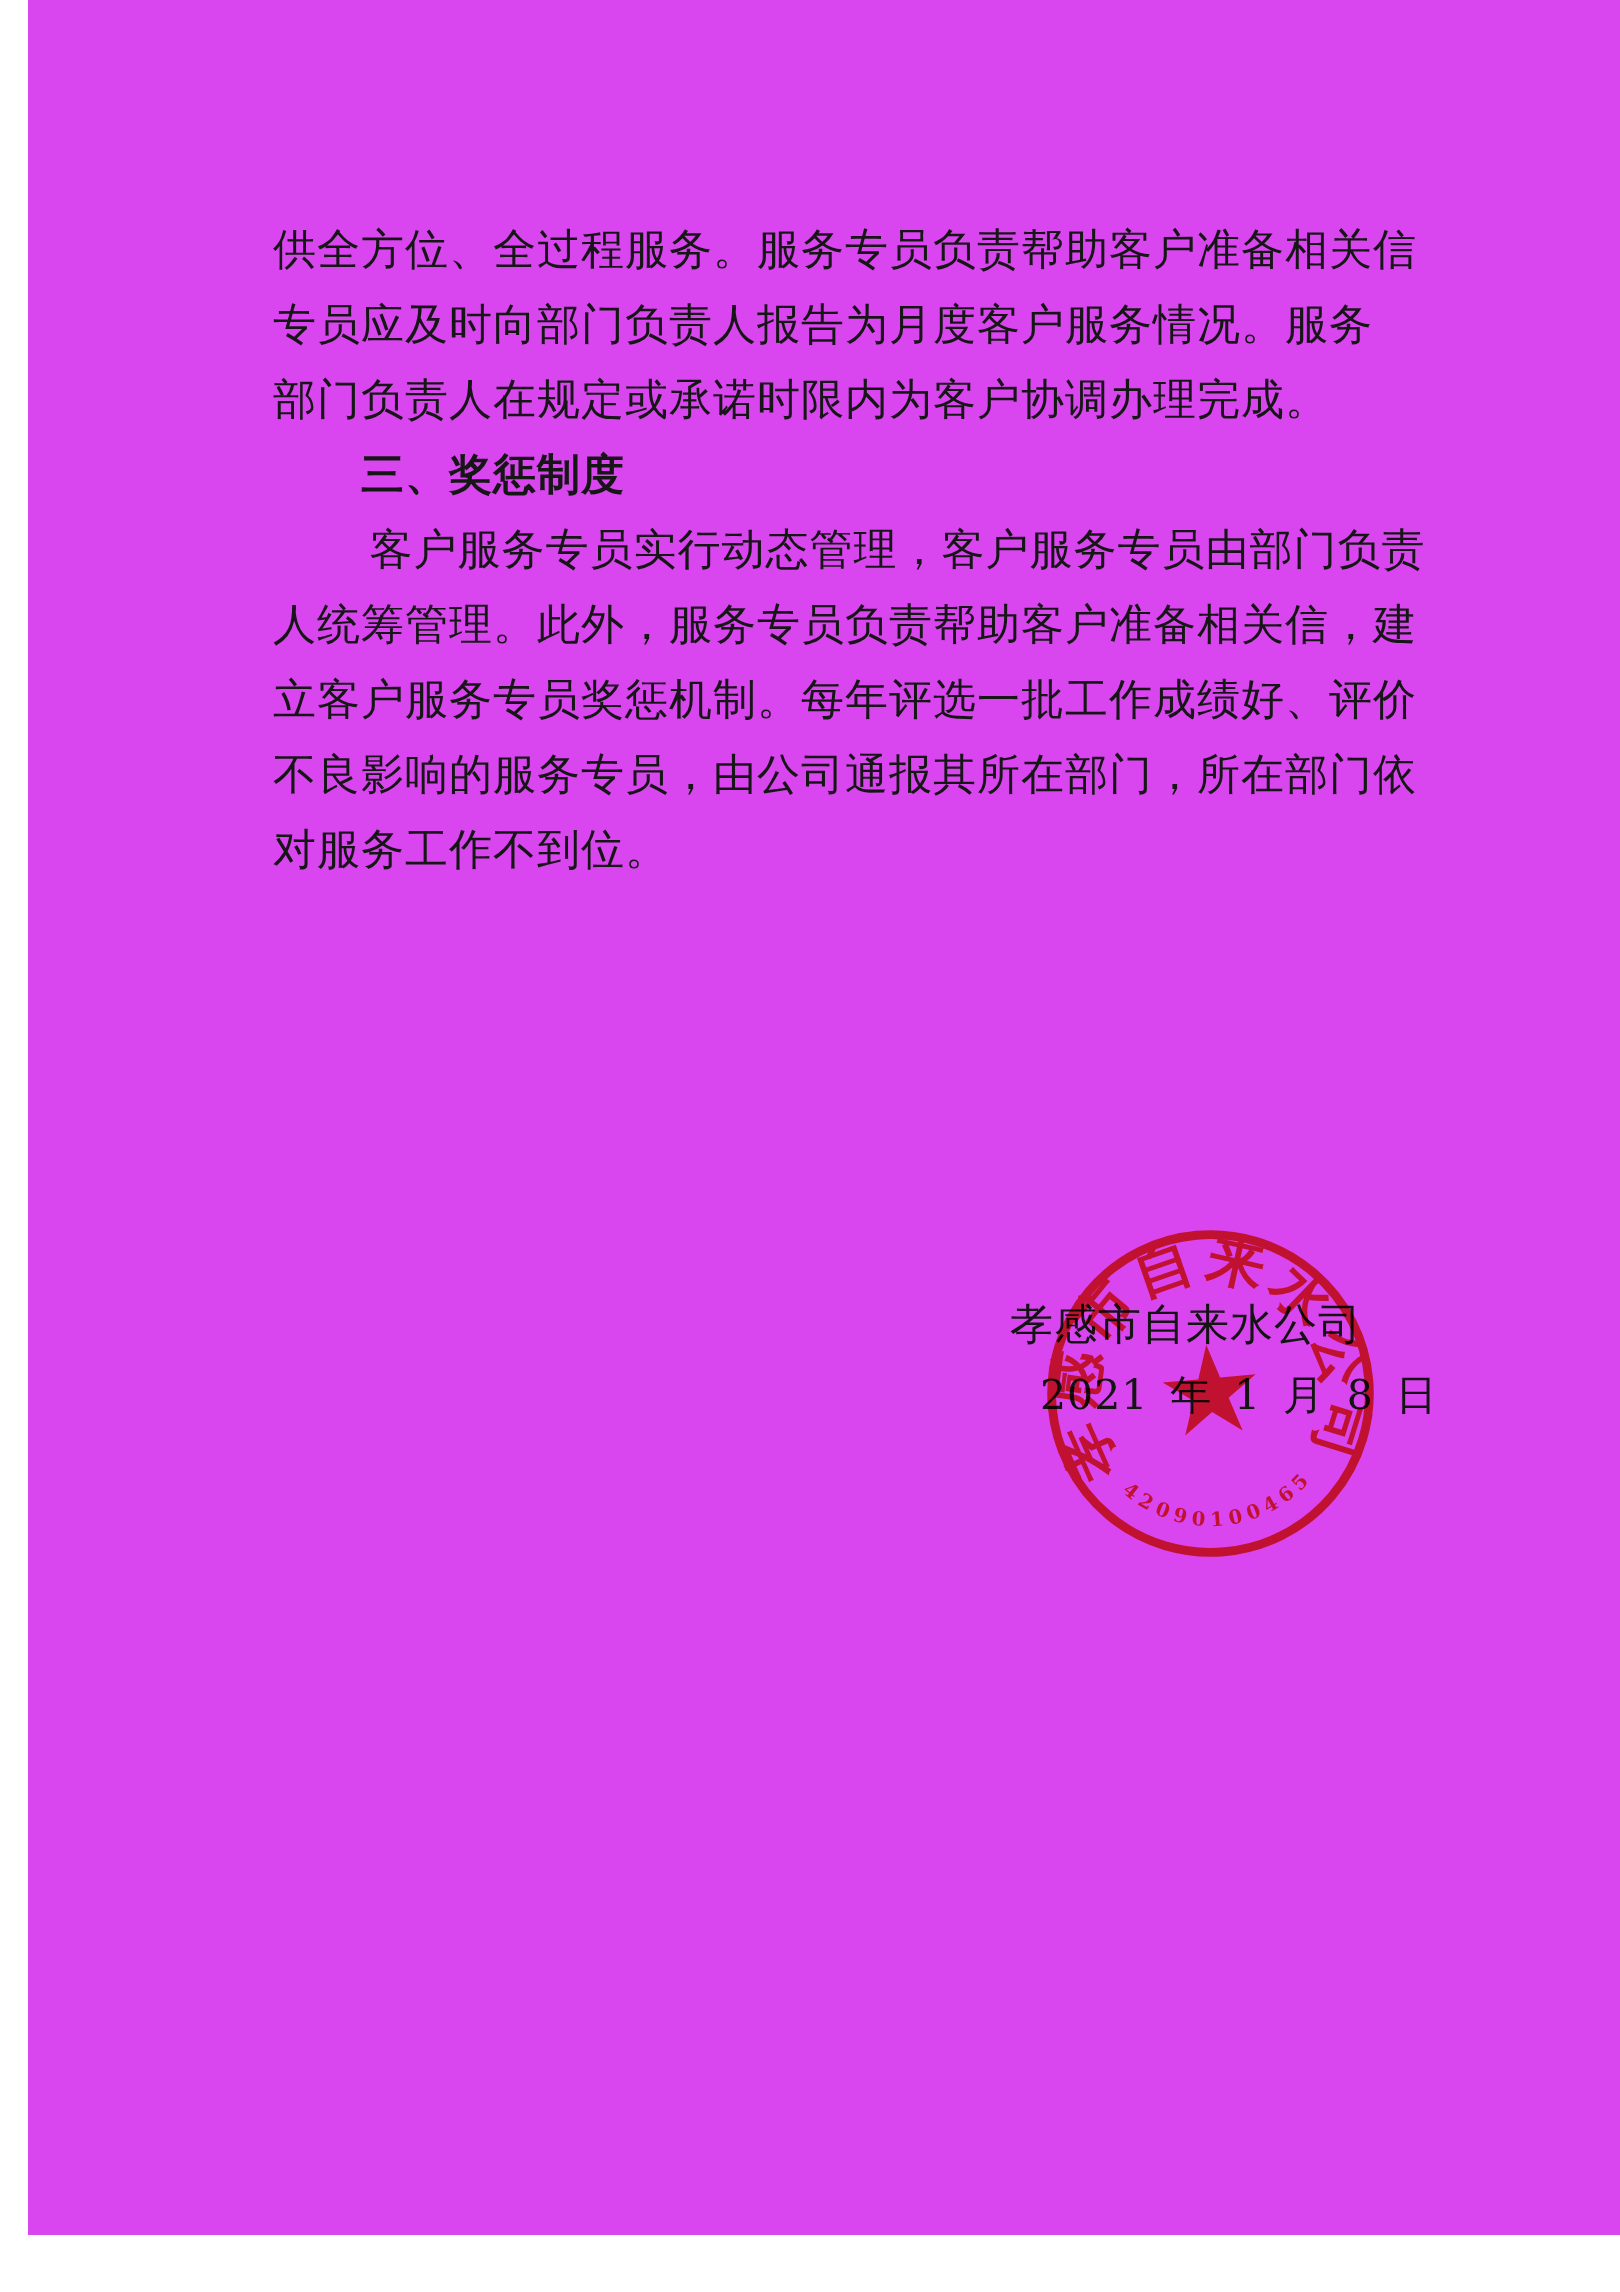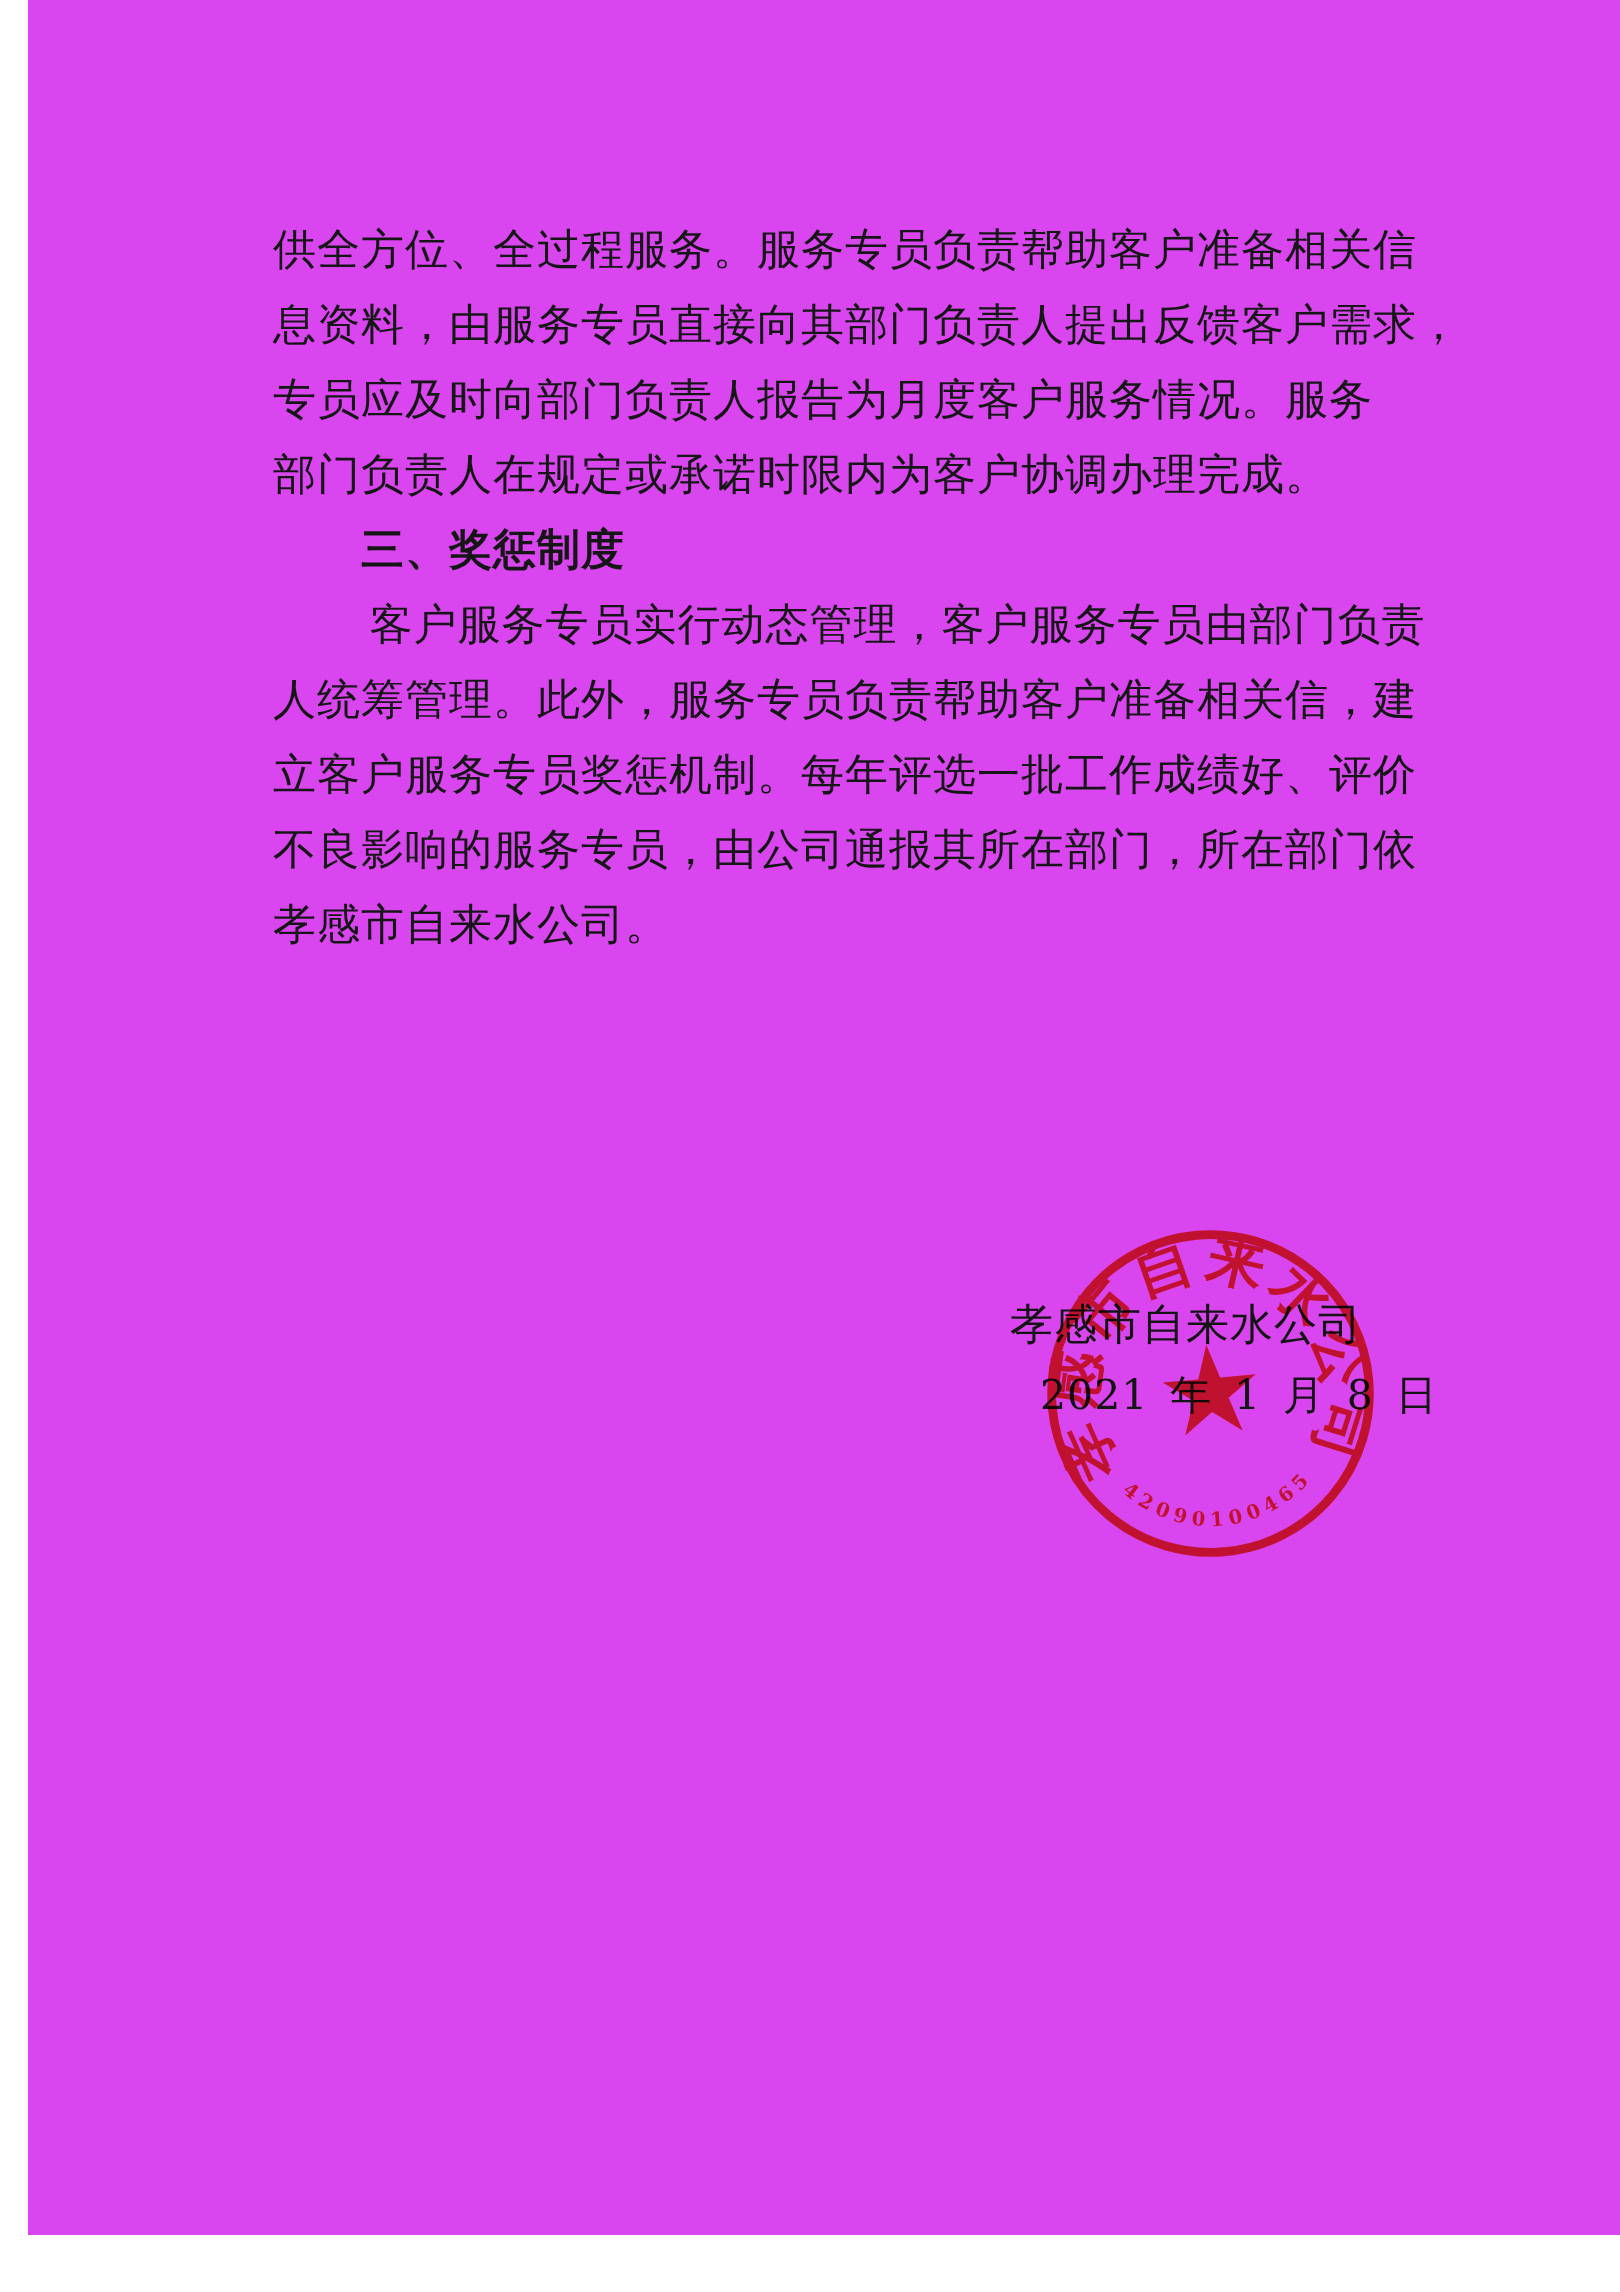--- a/index.html
+++ b/index.html
@@ -63,29 +63,28 @@
     font-weight:bold;
   }
 </style>
 </head>
 <body>
 
 <div class="page">
 
   <div class="body-text">
     <div class="line">供全方位、全过程服务。服务专员负责帮助客户准备相关信</div>
-    <div class="line">息资料，由服务专员直接向其部门负责人提出反馈客户需求，</div>
     <div class="line">专员应及时向部门负责人报告为月度客户服务情况。服务</div>
     <div class="line">部门负责人在规定或承诺时限内为客户协调办理完成。</div>
     <div class="line heading">三、奖惩制度</div>
     <div class="line indent">客户服务专员实行动态管理，客户服务专员由部门负责</div>
     <div class="line">人统筹管理。此外，服务专员负责帮助客户准备相关信，建</div>
     <div class="line">立客户服务专员奖惩机制。每年评选一批工作成绩好、评价</div>
     <div class="line">不良影响的服务专员，由公司通报其所在部门，所在部门依</div>
-    <div class="line">孝感市自来水公司。</div>
+    <div class="line">对服务工作不到位。</div>
   </div>
 
   <div class="sig-company">孝感市自来水公司</div>
   <div class="sig-date">2021 年 1 月 8 日</div>
 
   <svg class="seal" viewBox="-180 -180 360 360" xmlns="http://www.w3.org/2000/svg">
     <defs>
       <path id="sealTopArc" d="M -97,68 A 118,118 0 1 1 97,68" fill="none"></path>
       <path id="sealBottomArc" d="M -99,92 A 135,135 0 0 0 99,92" fill="none"></path>
     </defs>

